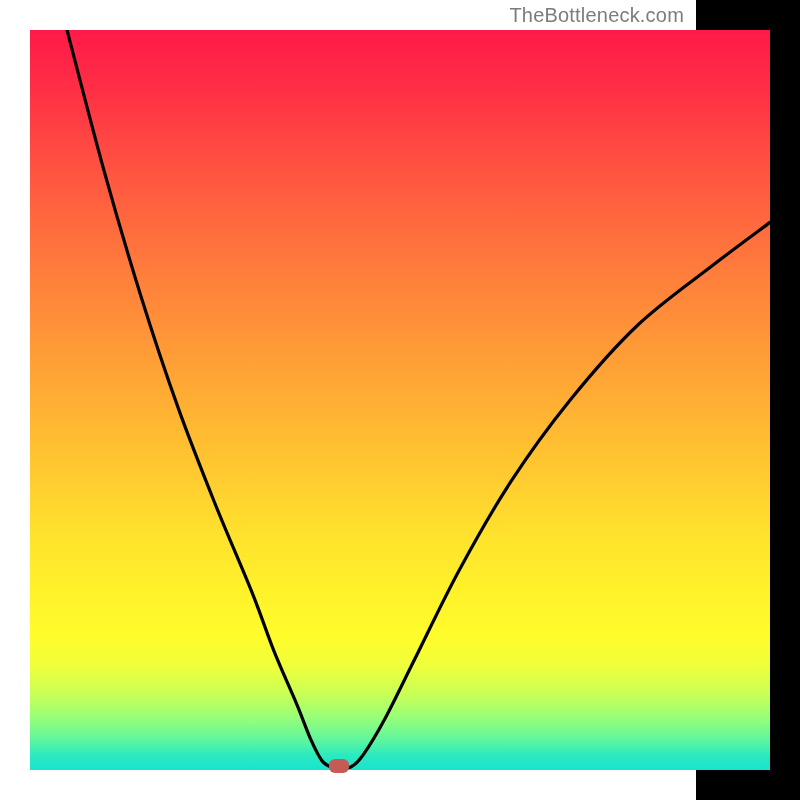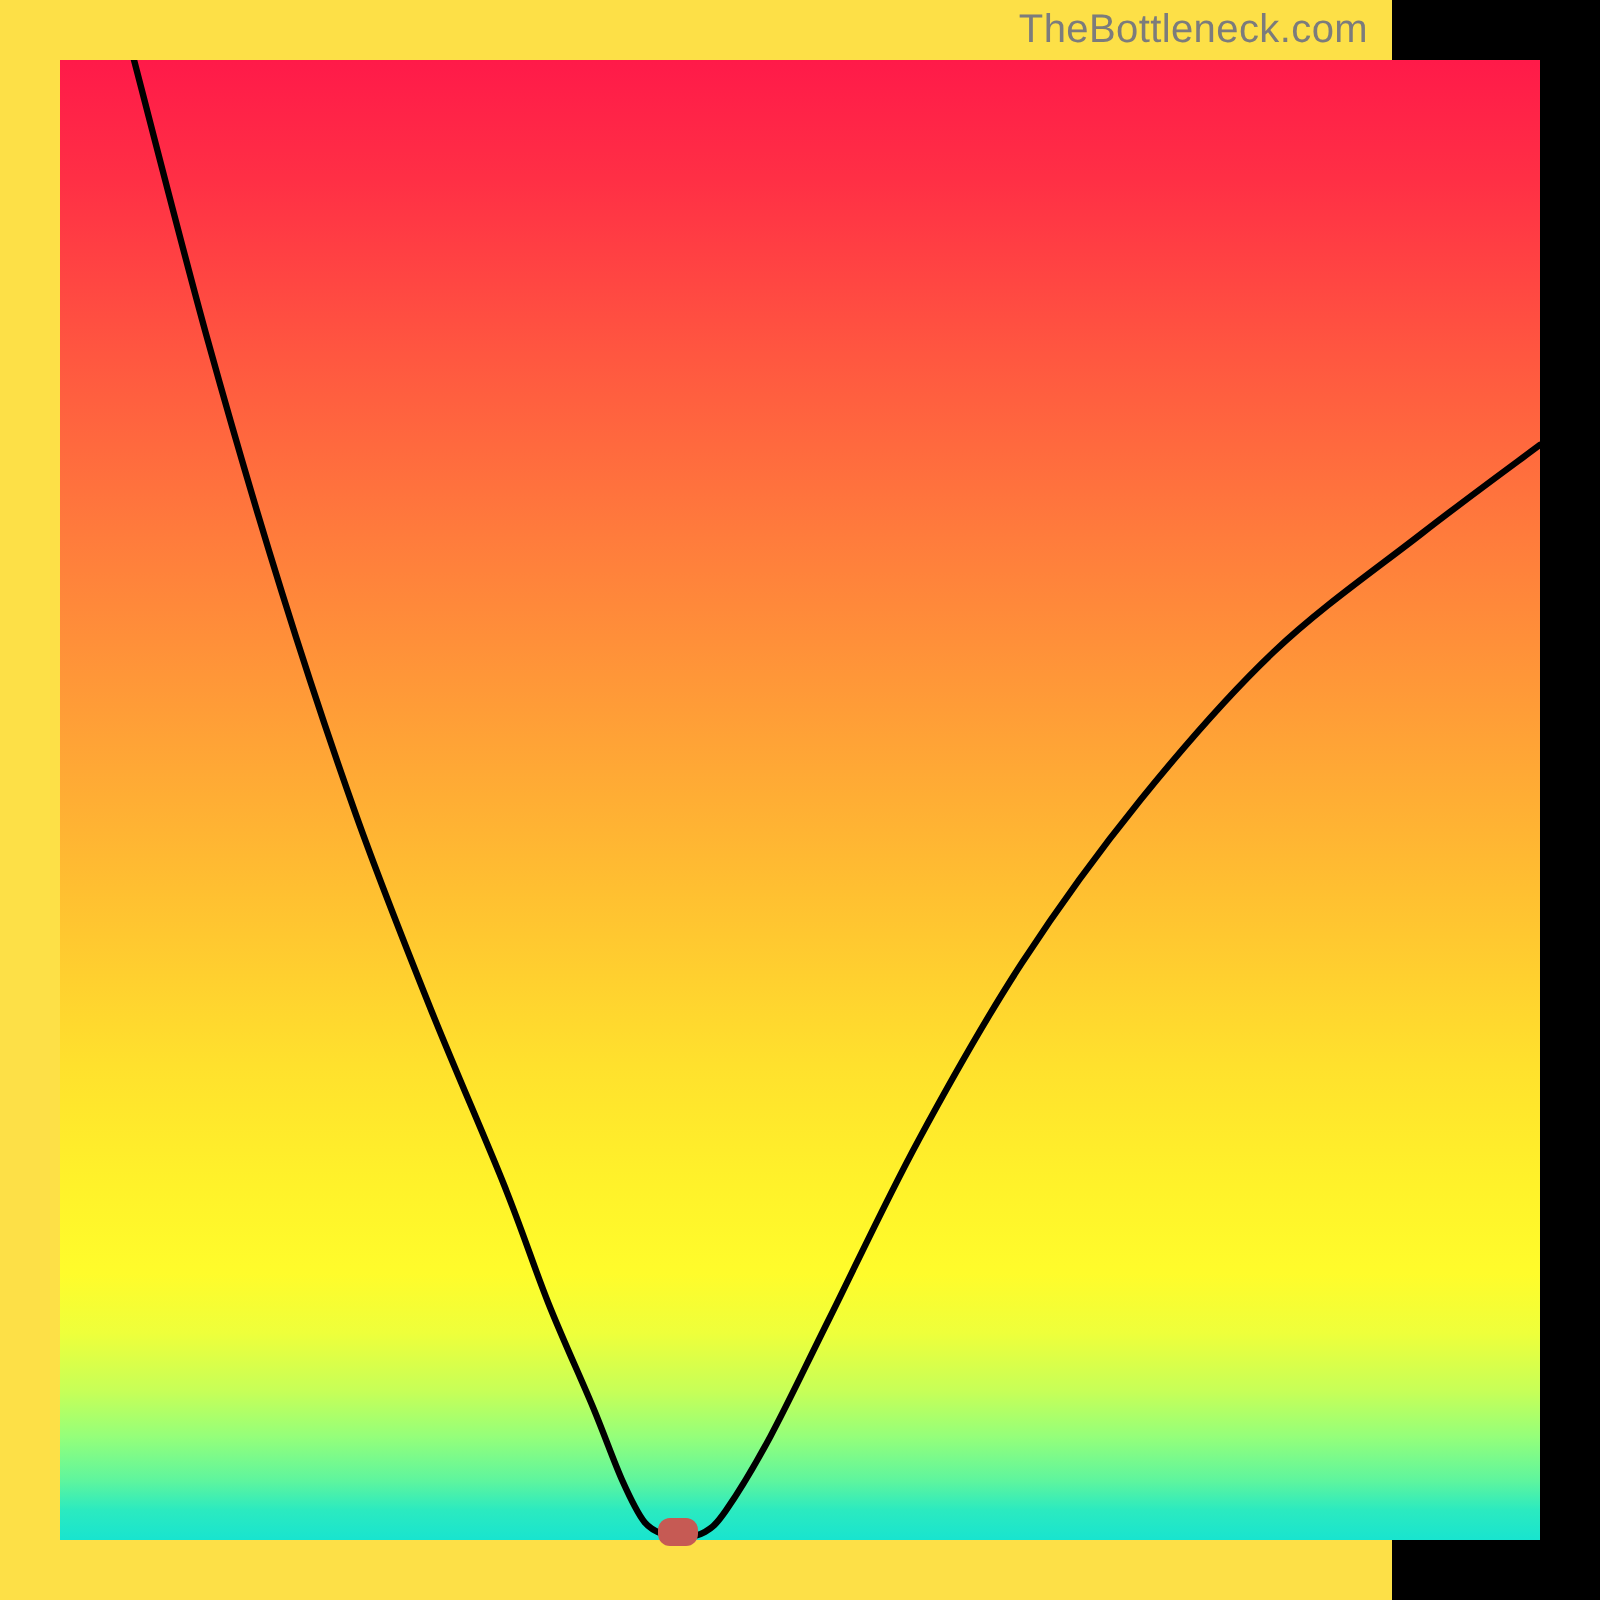--- a/index.html
+++ b/index.html
@@ -10,21 +10,21 @@
     background: #000;
     overflow: hidden;
     font-family: Arial, Helvetica, sans-serif;
   }
   .frame {
     position: absolute;
     left: 0;
     top: 0;
     width: 696px;
     height: 800px;
-    background: #fde047;
+    background: #ffffff;
   }
   .plot {
     position: absolute;
     left: 30px;
     top: 30px;
     width: 740px;
     height: 740px;
     background: linear-gradient(to bottom,
       #ff1a49 0%,
       #ff2f45 8%,

